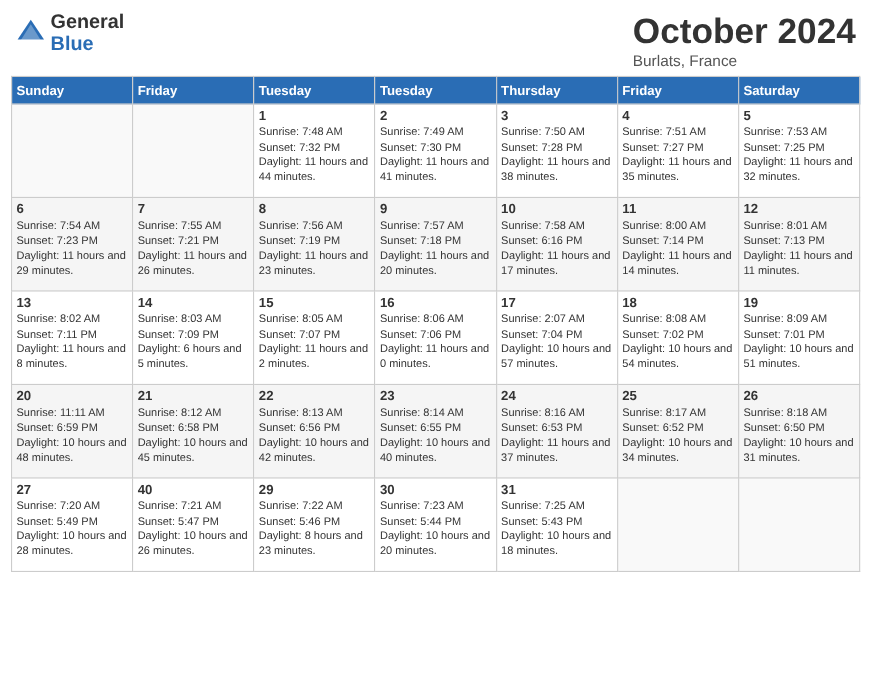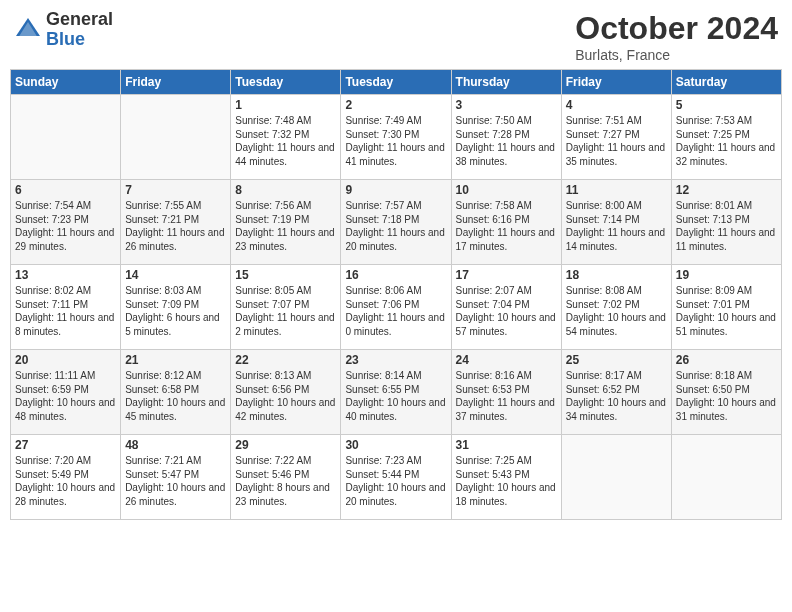--- a/index.html
+++ b/index.html
@@ -349,21 +349,21 @@
       <tr>
         <td>
         <span class="day-number">27</span>
         <div class="cell-info">
           <span>Sunrise: 7:20 AM</span><br>
           <span>Sunset: 5:49 PM</span><br>
           <span>Daylight: 10 hours and 28 minutes.</span>
         </div>
       </td>
         <td>
-        <span class="day-number">48</span>
+        <span class="day-number">40</span>
         <div class="cell-info">
           <span>Sunrise: 7:21 AM</span><br>
           <span>Sunset: 5:47 PM</span><br>
           <span>Daylight: 10 hours and 26 minutes.</span>
         </div>
       </td>
         <td>
         <span class="day-number">29</span>
         <div class="cell-info">
           <span>Sunrise: 7:22 AM</span><br>

